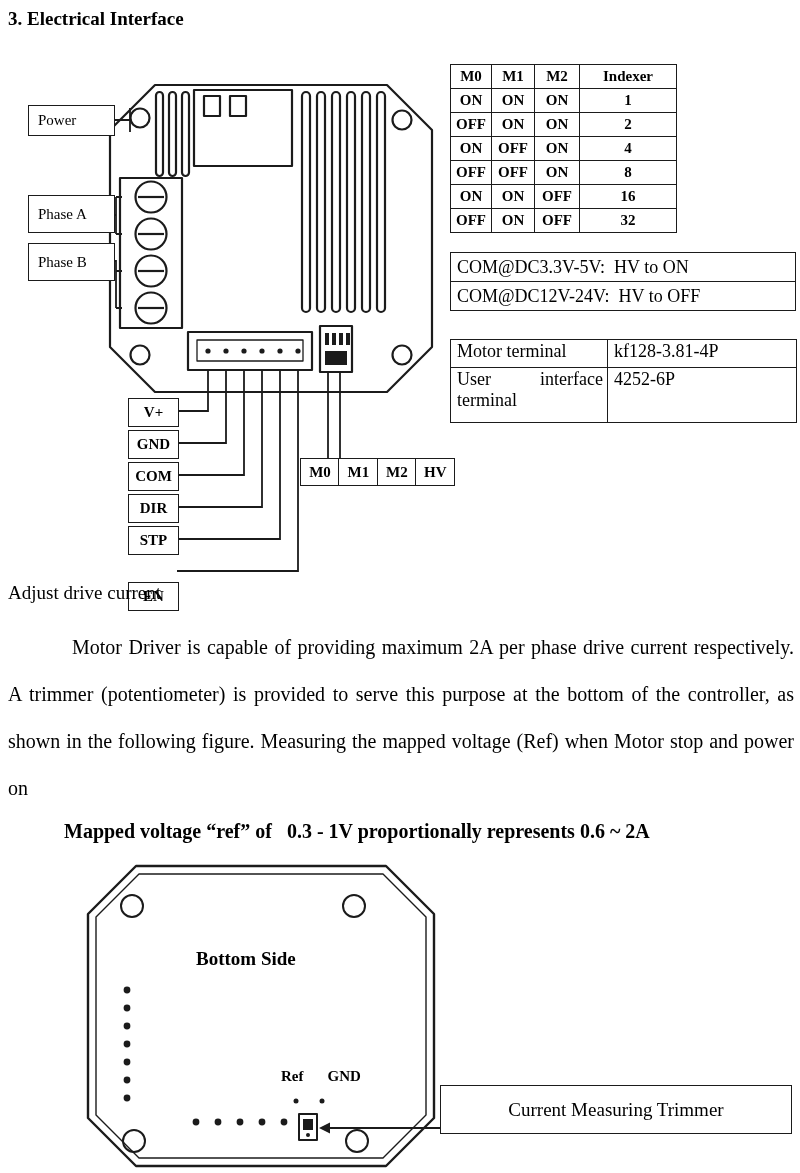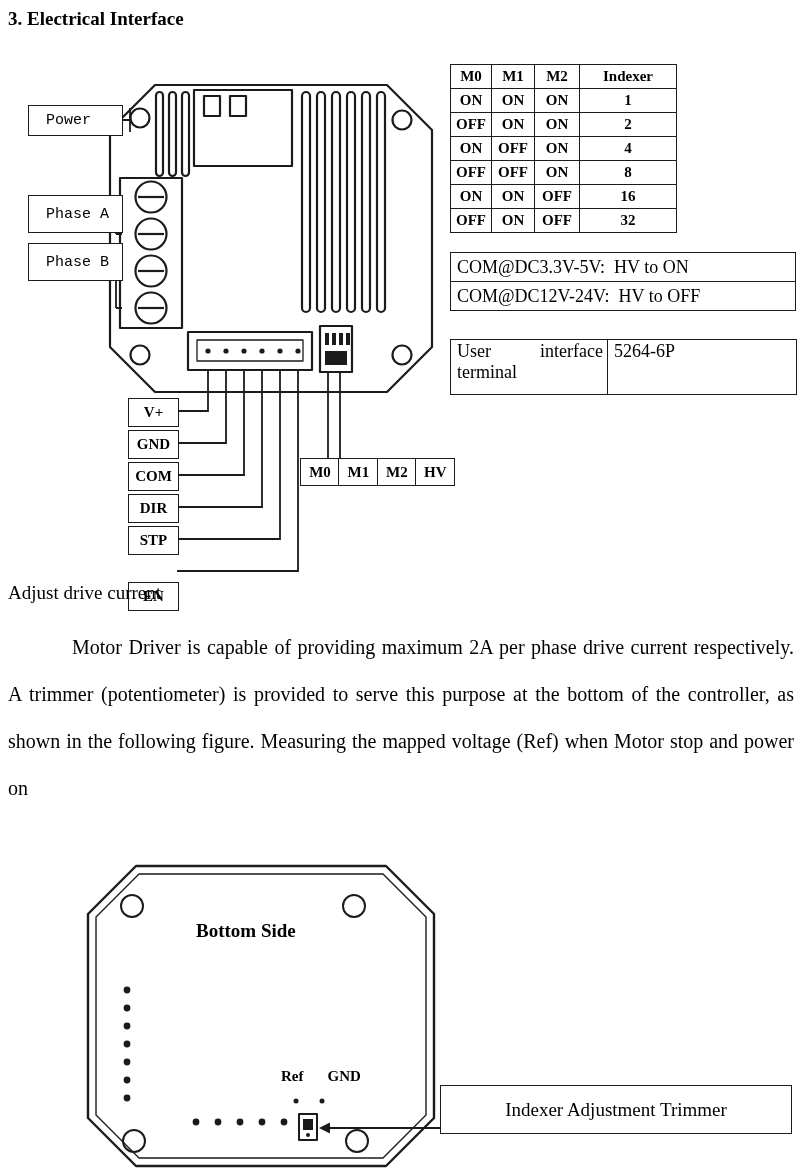--- a/index.html
+++ b/index.html
@@ -1,21 +1,21 @@
 <!DOCTYPE html>
 <html><head>
 <meta charset="utf-8">
 <style>
   html,body{margin:0;padding:0;}
   body{width:800px;height:1173px;background:#fff;color:#000;font-family:"Liberation Serif",serif;}
   .page{position:relative;width:800px;height:1173px;overflow:hidden;background:#fff;}
   .abs{position:absolute;}
   .title{position:absolute;left:8px;top:8px;font-size:19px;font-weight:bold;margin:0;}
   .label-box{position:absolute;border:1.6px solid #1b1b1b;background:#fff;display:flex;align-items:center;font-size:15px;}
-  .lb-pad{padding-left:17px;font-family:Liberation Mono, monospace;}
+  .lb-pad{padding-left:9px;}
   .pin-box{position:absolute;left:128px;width:49px;height:27px;border:1.6px solid #1b1b1b;display:flex;align-items:center;justify-content:center;font-weight:bold;font-size:15px;background:#fff;}
   .mode-row{position:absolute;left:300px;top:458px;display:flex;}
   .mode-cell{width:38px;height:26px;border:1.6px solid #1b1b1b;margin-left:-1.6px;display:flex;align-items:center;justify-content:center;font-weight:bold;font-size:15px;background:#fff;}
   .mode-cell:first-child{margin-left:0;}
   table{border-collapse:collapse;position:absolute;background:#fff;}
   td,th{border:1.2px solid #1b1b1b;}
   .idx-table{left:450px;top:64px;font-size:15px;}
   .idx-table td,.idx-table th{font-weight:bold;text-align:center;height:23px;padding:0 2px;}
   .idx-table .c0{width:36px}.idx-table .c1{width:38px}.idx-table .c2{width:40px}.idx-table .c3{width:92px}
   .com-table{left:450px;top:252px;font-size:18px;}
@@ -23,21 +23,21 @@
   .term-table{left:450px;top:339px;font-size:18px;}
   .term-table td{vertical-align:top;padding:1px 4px 0 6px;}
   .term-table .t-name{width:146px;}
   .term-table .t-val{width:178px;}
   .term-table tr:first-child td{height:26px;}
   .term-table tr:last-child td{height:53px;}
   .t-just{text-align:justify;}
   .sec-head{position:absolute;left:8px;top:582px;font-size:19px;font-weight:normal;}
   .body-par{position:absolute;left:8px;top:624px;width:786px;font-size:20px;line-height:47px;text-align:justify;text-indent:64px;}
   .note{position:absolute;left:64px;top:820px;font-size:20px;font-weight:bold;white-space:pre-wrap;}
-  .bottom-side{position:absolute;left:196px;top:920px;font-size:19px;font-weight:bold;text-align:right;}
+  .bottom-side{position:absolute;left:196px;top:948px;font-size:19px;font-weight:bold;text-align:right;}
   .refgnd{position:absolute;left:281px;top:1068px;font-size:15px;font-weight:bold;display:flex;gap:24px;}
   .callout{position:absolute;left:440px;top:1085px;width:350px;height:47px;border:1.6px solid #1b1b1b;display:flex;align-items:center;justify-content:center;font-size:19px;background:#fff;}
 </style>
 </head>
 <body>
 
 <div class="page">
 
   <h1 class="title">3. Electrical Interface</h1>
 
@@ -172,29 +172,34 @@
       <td>COM@DC3.3V-5V:  HV to ON</td>
     </tr>
     <tr>
       <td>COM@DC12V-24V:  HV to OFF</td>
     </tr>
   </tbody>
     </table>
 
   <table class="term-table">
     <tbody>
+        <tr>
+      <td class="t-name">Motor terminal</td>
+      <td class="t-val">kf128-3.81-4P</td>
+    </tr>
     <tr>
       <td class="t-name t-just">User interface terminal</td>
-      <td class="t-val">5264-6P</td>
+      <td class="t-val">4252-6P</td>
     </tr>
   </tbody>
     </table>
 
   <div class="sec-head">Adjust drive current</div>
   <div class="body-par">Motor Driver is capable of providing maximum 2A per phase drive current respectively. A trimmer (potentiometer) is provided to serve this purpose at the bottom of the controller, as shown in the following figure. Measuring the mapped voltage (Ref) when Motor stop and power on</div>
+  <div class="note">Mapped voltage “ref” of   0.3 - 1V proportionally represents 0.6 ~ 2A</div>
 
   <svg class="abs" style="left:80px;top:858px;" width="362" height="315" viewBox="0 0 362 315">
     <g fill="none" stroke="#1b1b1b" stroke-linejoin="round">
       <path stroke-width="2.4" d="M56,8 L306,8 L354,56 L354,260 L306,308 L56,308 L8,260 L8,56 Z"></path>
       <path stroke-width="1.4" d="M59,16 L303,16 L346,59 L346,257 L303,300 L59,300 L16,257 L16,59 Z"></path>
       <circle stroke-width="2" cx="52" cy="48" r="11"></circle>
       <circle stroke-width="2" cx="274" cy="48" r="11"></circle>
       <circle stroke-width="2" cx="54" cy="283" r="11"></circle>
       <circle stroke-width="2" cx="277" cy="283" r="11"></circle>
       <rect stroke-width="2" x="219" y="256" width="18" height="26"></rect>
@@ -219,15 +224,15 @@
       <polygon points="239,270 250,264.5 250,275.5"></polygon>
     </g>
     <line x1="249" y1="270" x2="362" y2="270" stroke="#1b1b1b" stroke-width="1.8"></line>
   </svg>
 
   <div class="bottom-side">Bottom Side</div>
   <div class="refgnd">
     <span>Ref</span>
     <span>GND</span>
   </div>
-  <div class="callout">Indexer Adjustment Trimmer</div>
+  <div class="callout">Current Measuring Trimmer</div>
 
 </div>
 
 </body></html>

